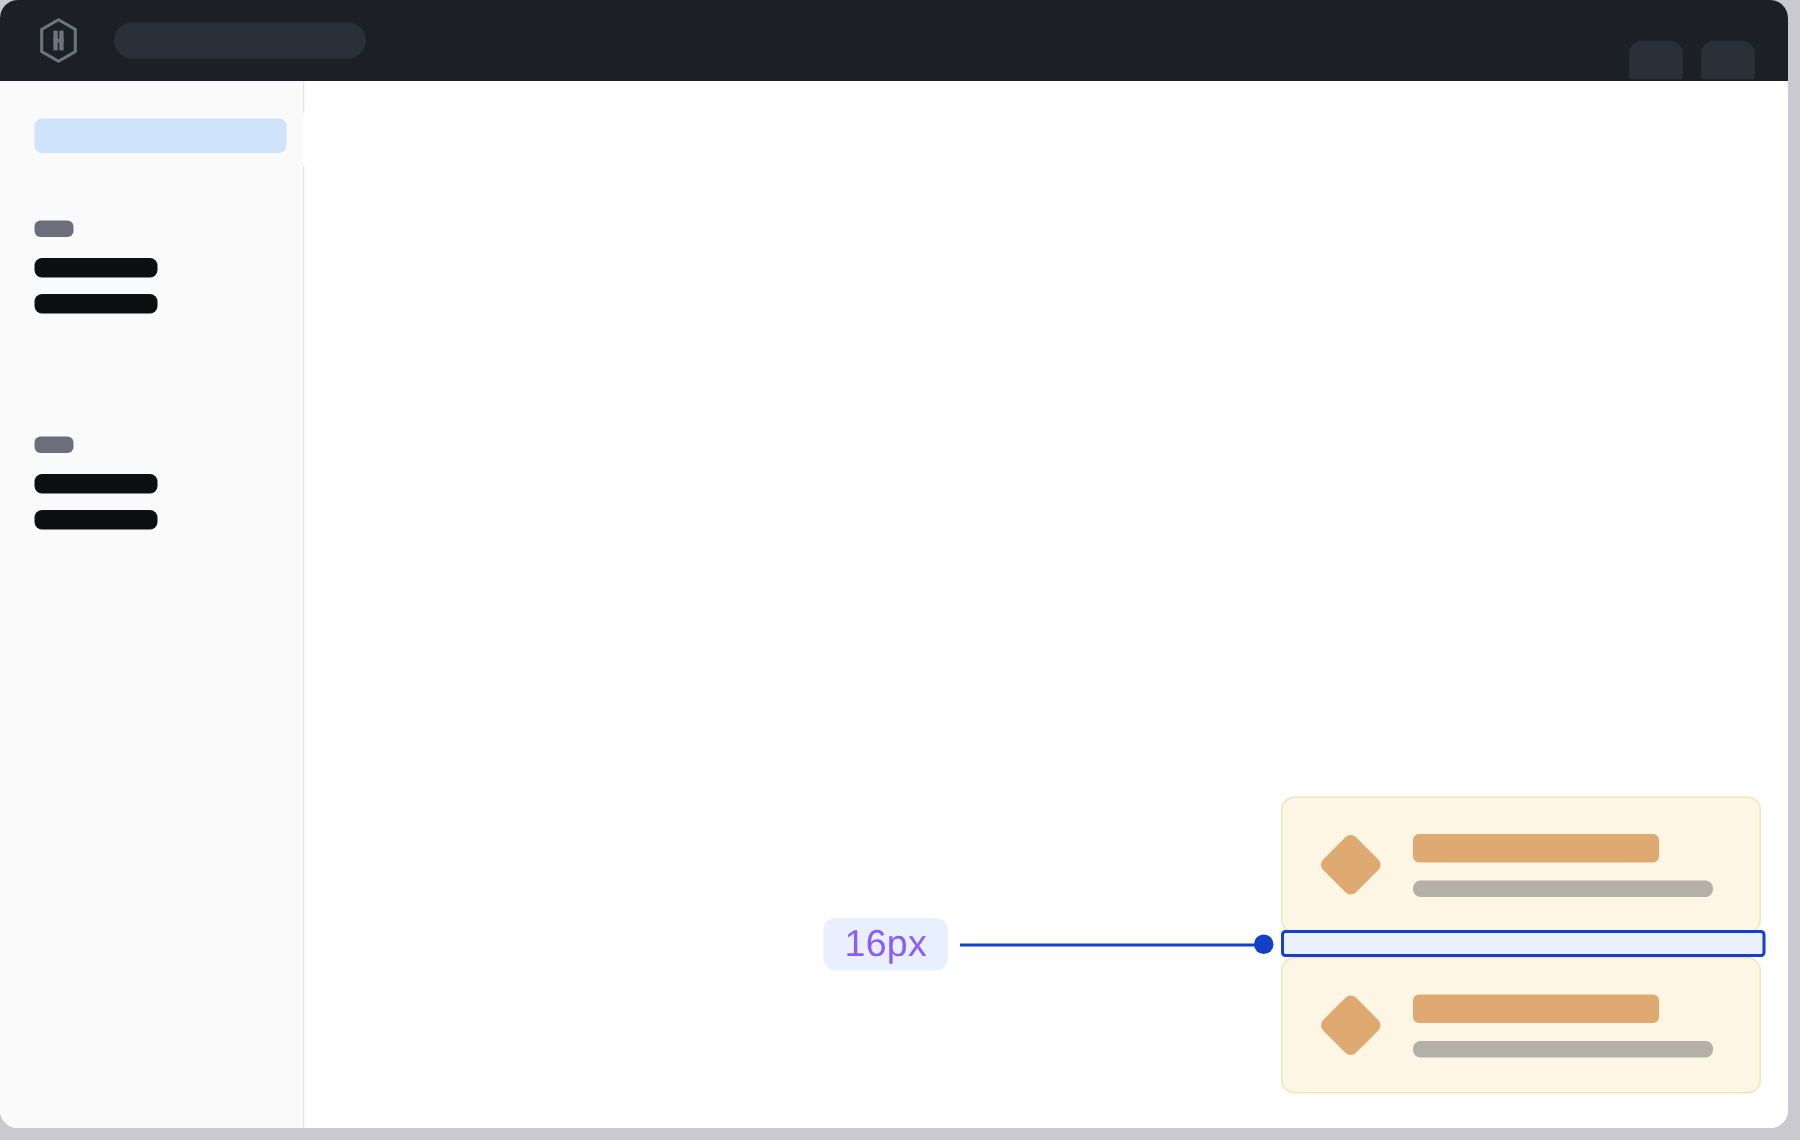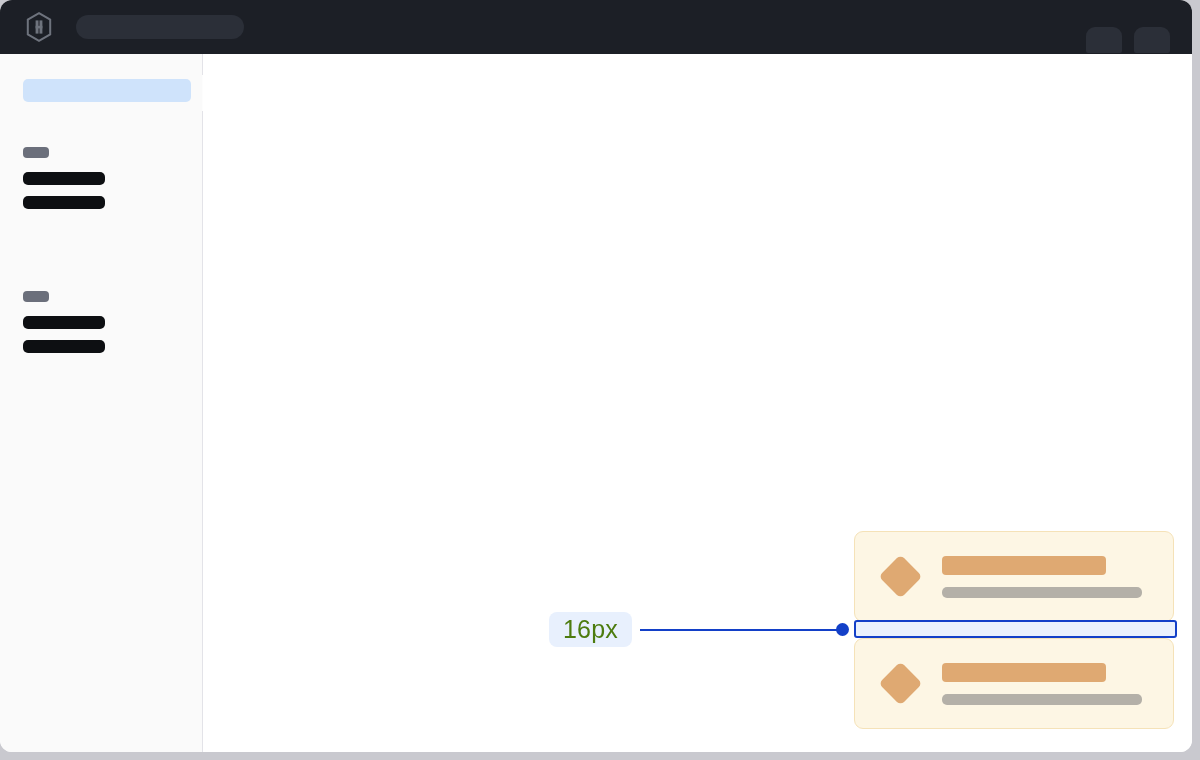--- a/index.html
+++ b/index.html
@@ -225,21 +225,21 @@
   .measure-label {
     position: absolute;
     left: 549px;
     top: 612px;
     height: 35px;
     padding: 0 14px;
     display: flex;
     align-items: center;
     background: #e8f0fd;
     border-radius: 8px;
-    color: #4d7c0f;
+    color: #8b5cf6;
     font-size: 25px;
     font-weight: 400;
     letter-spacing: .2px;
     font-family: "Liberation Sans", "DejaVu Sans", sans-serif;
   }
 </style>
 </head>
 <body>
 
 <div class="page-bg"></div>

